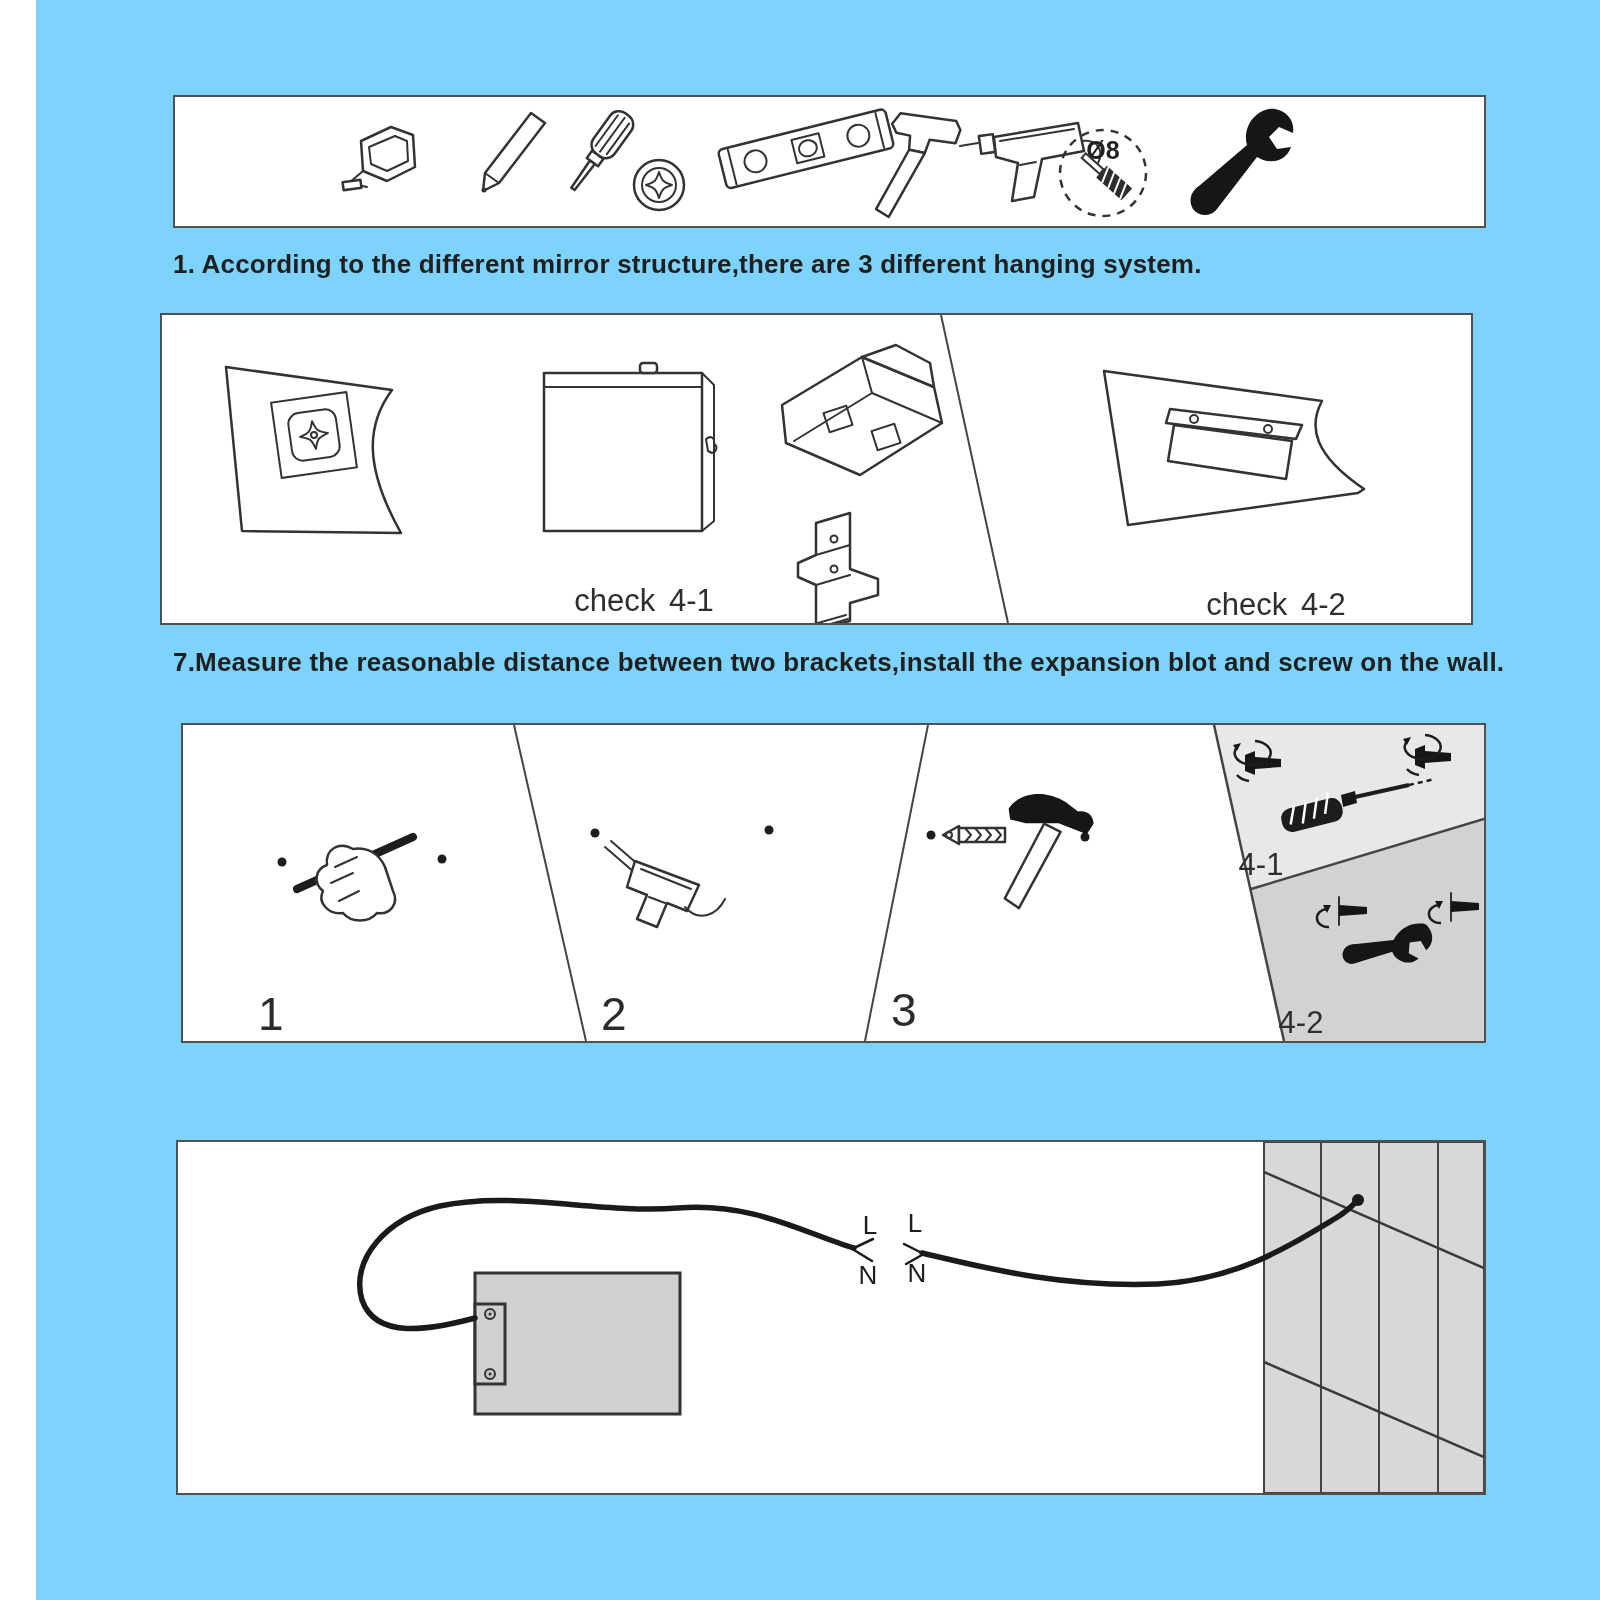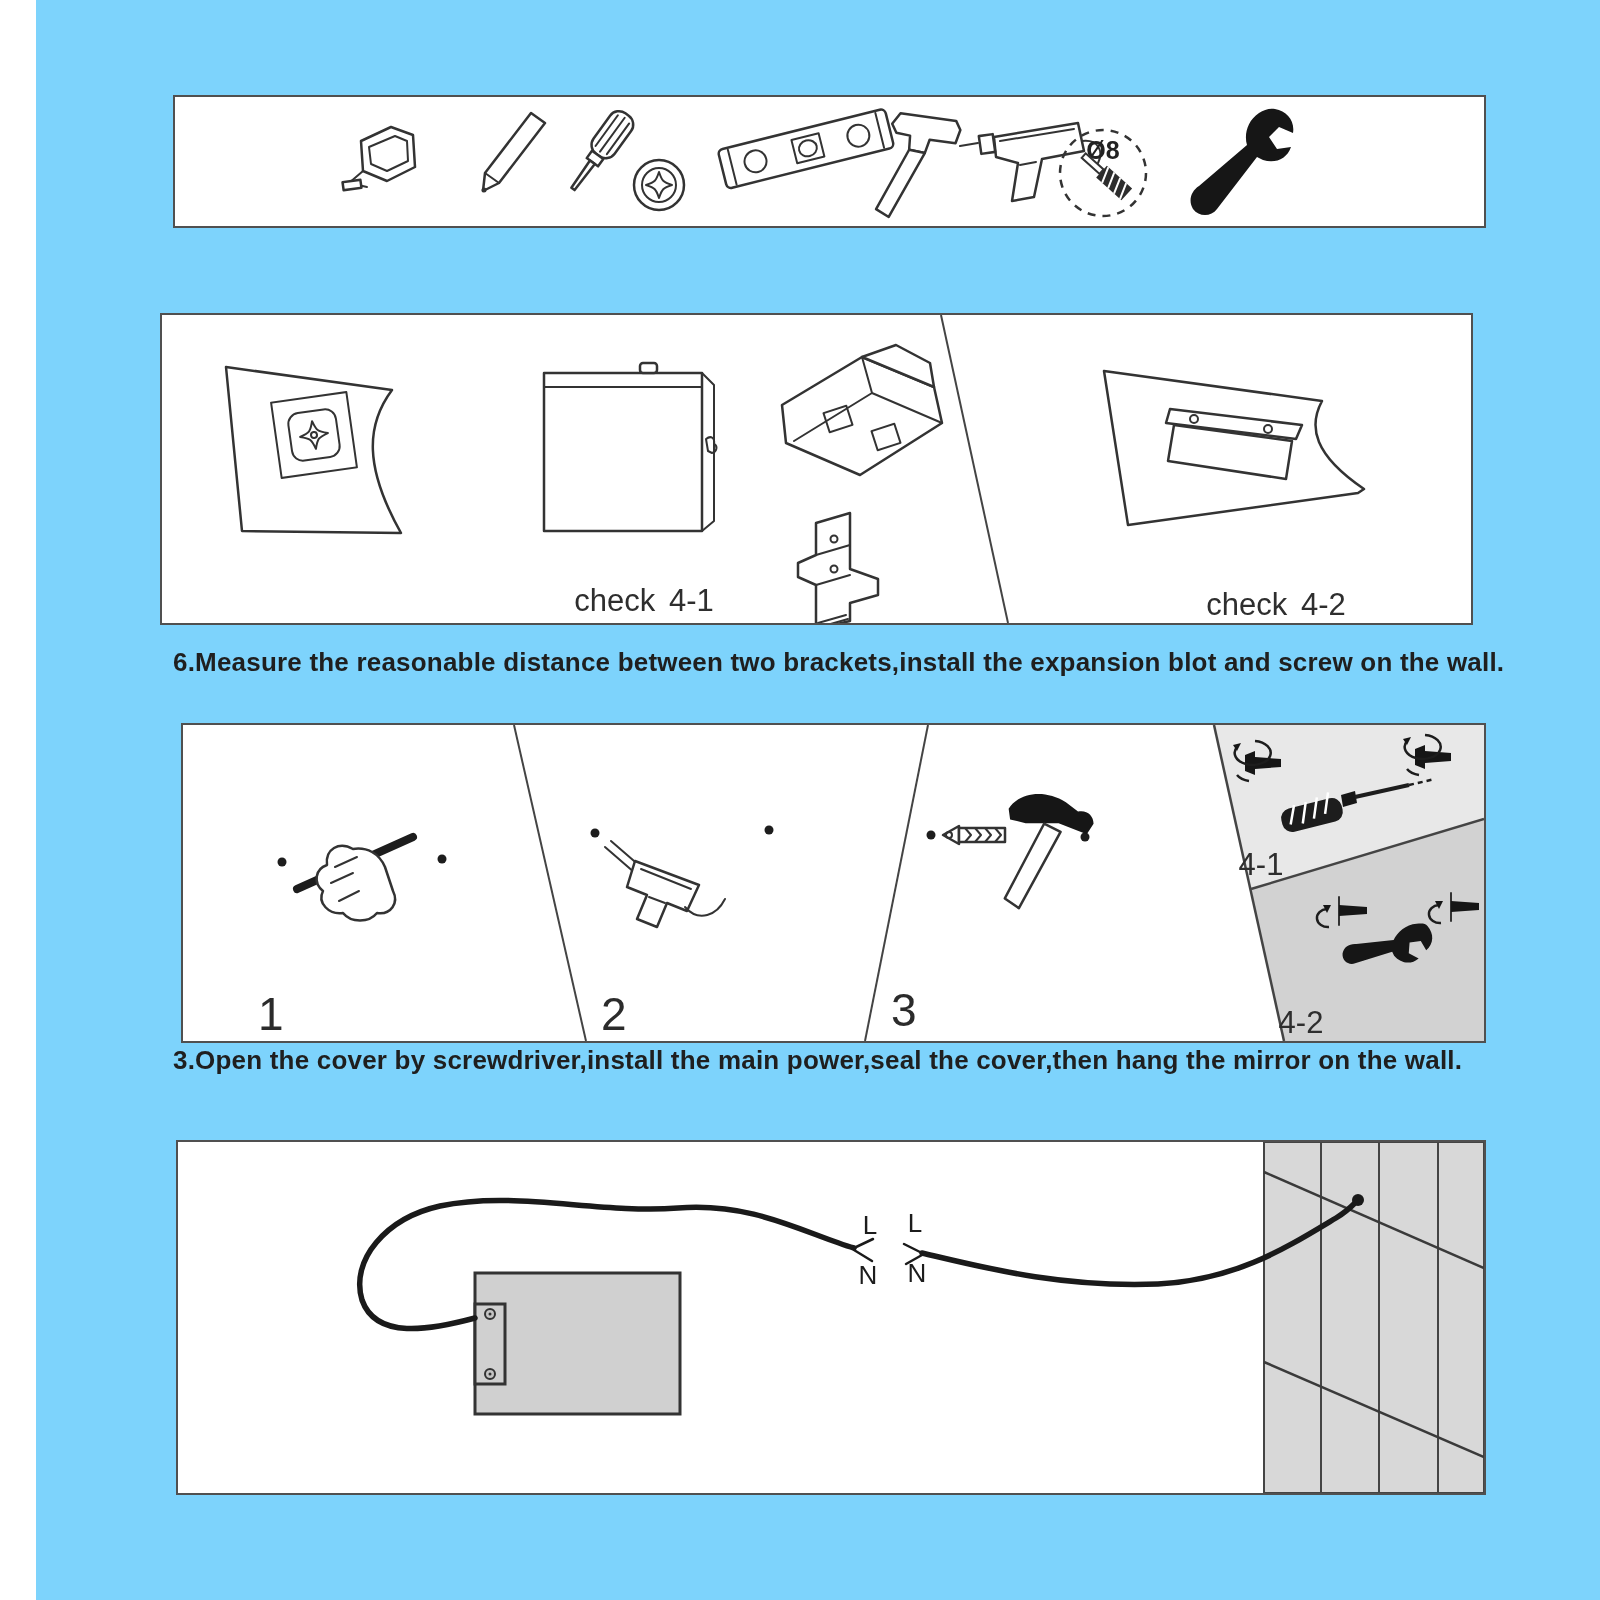--- a/index.html
+++ b/index.html
@@ -93,20 +93,21 @@
           <path d="M-3,-26 L3,-26 L3,-2 L-3,-2 Z" fill="#fff" stroke="#333" stroke-width="2"></path>
         </g>
       </g>
 
       <g transform="translate(1020,12)">
         <path class="solid" d="M80,0 C92,2 100,12 98,24 L84,18 L74,28 L82,40 L96,38 C92,50 80,55 68,51 L62,48 L22,100 C16,108 4,108 -2,100 C-7,92 -4,82 4,77 L52,36 C49,26 52,12 64,4 C69,1 74,-1 80,0 Z"></path>
       </g>
     </svg>
   </div>
 
+  <p class="step" style="top:247px;">1. According to the different mirror structure,there are 3 different hanging system.</p>
 
   <div class="box" style="left:124px;top:313px;width:1313px;height:312px;">
     <svg width="1309" height="308" viewBox="0 0 1309 308">
 
       <g>
         <path class="lineart" stroke-width="2" d="M64,52 L230,75 C204,110 202,152 239,218 L80,216 Z"></path>
         <g transform="translate(152,120) rotate(-8)">
           <rect class="thinline" x="-38" y="-38" width="76" height="76"></rect>
           <rect class="thinline" x="-24" y="-24" width="48" height="48" rx="11"></rect>
           <path class="thinline" d="M0,-14 C3,-4 4,-3 14,0 C4,3 3,4 0,14 C-3,4 -4,3 -14,0 C-4,-3 -3,-4 0,-14 Z"></path>
@@ -145,21 +146,21 @@
         <circle class="thinline" cx="1032" cy="104" r="4"></circle>
         <circle class="thinline" cx="1106" cy="114" r="4"></circle>
         <path class="lineart" d="M1012,110 L1130,126 L1124,164 L1006,146 Z"></path>
       </g>
 
       <text class="check-label" x="482" y="296" text-anchor="middle">check 4-1</text>
       <text class="check-label" x="1114" y="300" text-anchor="middle">check 4-2</text>
     </svg>
   </div>
 
-  <p class="step" style="top:645px;">6.Measure the reasonable distance between two brackets,install the expansion blot and screw on the wall.</p>
+  <p class="step" style="top:645px;">7.Measure the reasonable distance between two brackets,install the expansion blot and screw on the wall.</p>
 
   <div class="box" style="left:145px;top:723px;width:1305px;height:320px;">
     <svg width="1301" height="316" viewBox="0 0 1301 316">
 
       <polygon points="1031,0 1301,0 1301,94 1068,164" fill="#e8e8e8"></polygon>
       <polygon points="1068,164 1301,94 1301,316 1101,316" fill="#d2d2d2"></polygon>
       <line x1="1031" y1="0" x2="1101" y2="316" stroke="#444" stroke-width="2.5"></line>
       <line x1="1068" y1="164" x2="1301" y2="94" stroke="#444" stroke-width="2.5"></line>
 
       <line x1="331" y1="0" x2="403" y2="316" stroke="#444" stroke-width="2"></line>
@@ -241,21 +242,20 @@
           <path class="solid" d="M-6,8 L2,8 L-2,16 Z"></path>
         </g>
         <g transform="translate(1185,186) rotate(38 30 30)">
           <path class="solid" d="M44,0 C54,2 60,10 58,20 L48,16 L40,24 L46,33 L57,31 C55,41 46,46 36,44 L32,42 L10,74 C6,80 -2,80 -6,74 C-9,68 -7,62 -1,58 L26,32 C24,24 26,12 34,5 C37,2 40,-1 44,0 Z"></path>
         </g>
       </g>
       <text class="panel-sub" x="1118" y="308" text-anchor="middle">4-2</text>
     </svg>
   </div>
 
-  <p class="step" style="top:1043px;">3.Open the cover by screwdriver,install the main power,seal the cover,then hang the mirror on the wall.</p>
 
   <div class="box" style="left:140px;top:1140px;width:1310px;height:355px;">
     <svg width="1306" height="351" viewBox="0 0 1306 351">
 
       <g>
         <rect x="1086" y="0" width="220" height="351" fill="#d8d8d8" stroke="#444" stroke-width="2"></rect>
         <line x1="1143" y1="0" x2="1143" y2="351" stroke="#444" stroke-width="2"></line>
         <line x1="1201" y1="0" x2="1201" y2="351" stroke="#444" stroke-width="2"></line>
         <line x1="1260" y1="0" x2="1260" y2="351" stroke="#444" stroke-width="2"></line>
         <line x1="1086" y1="30" x2="1306" y2="126" stroke="#3a3a3a" stroke-width="2.5"></line>

